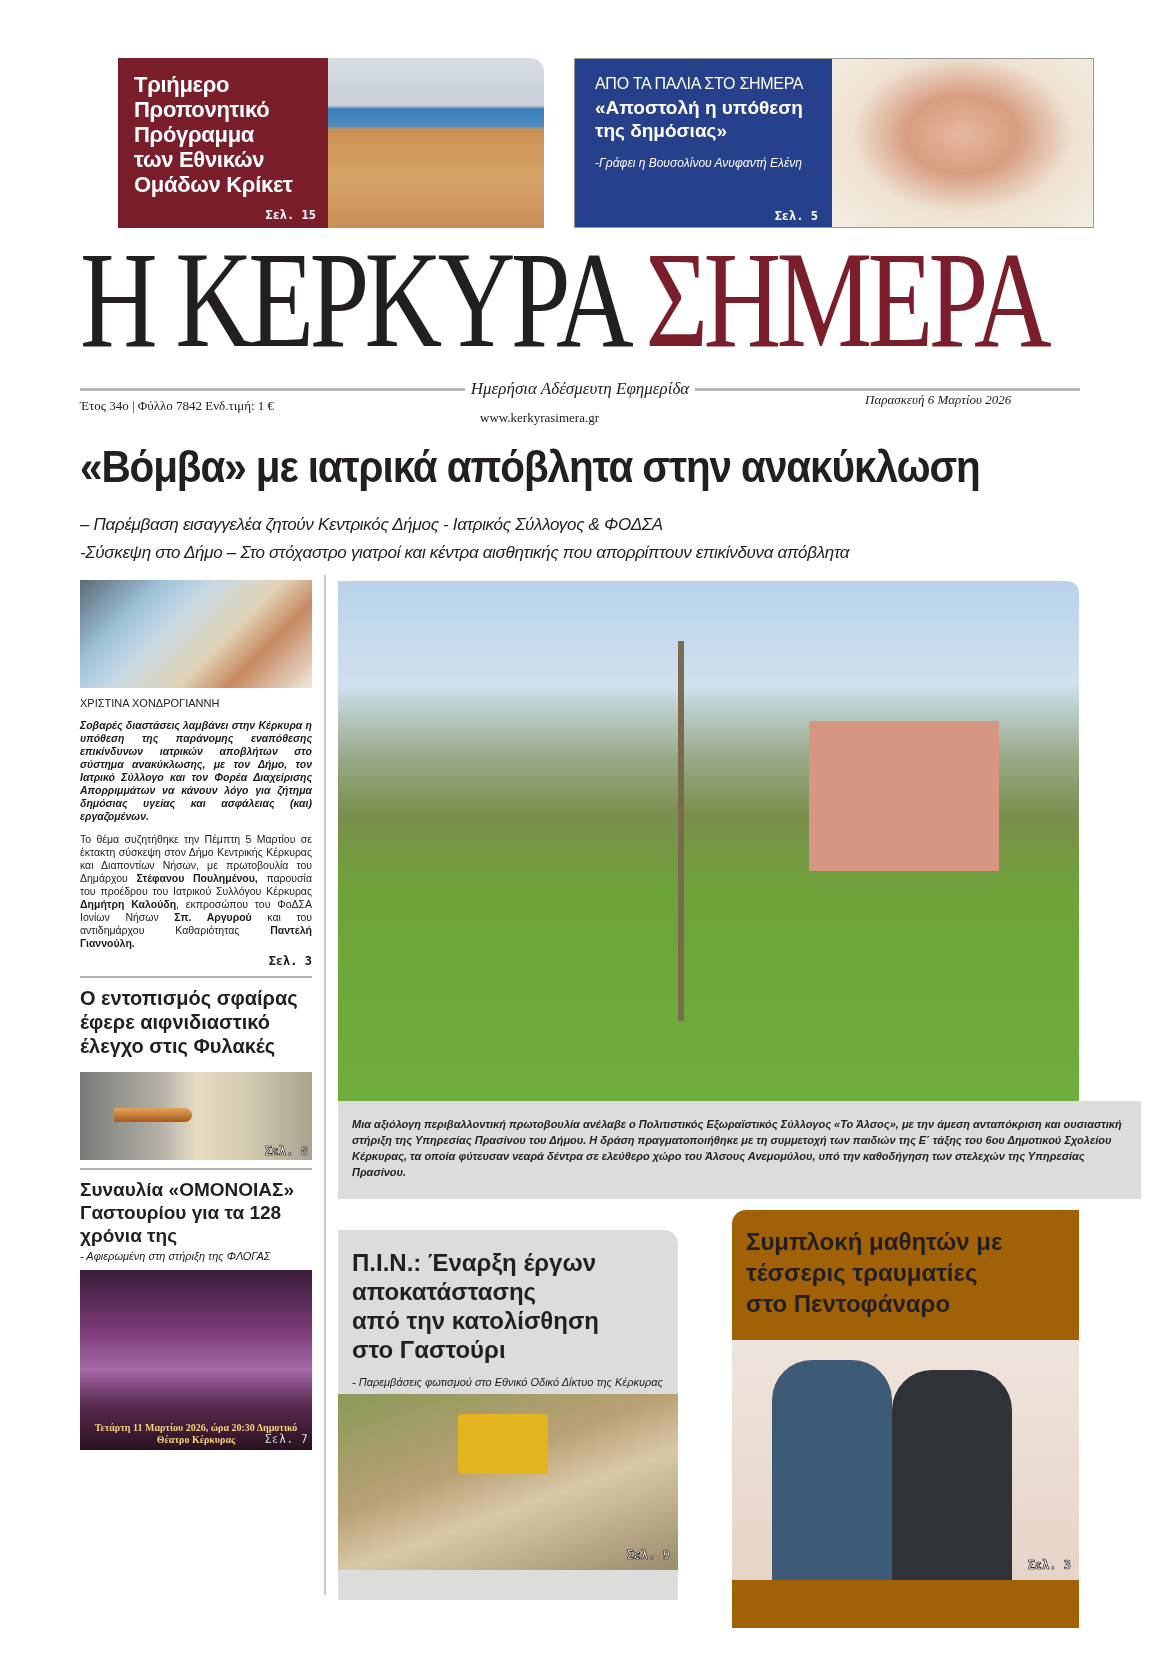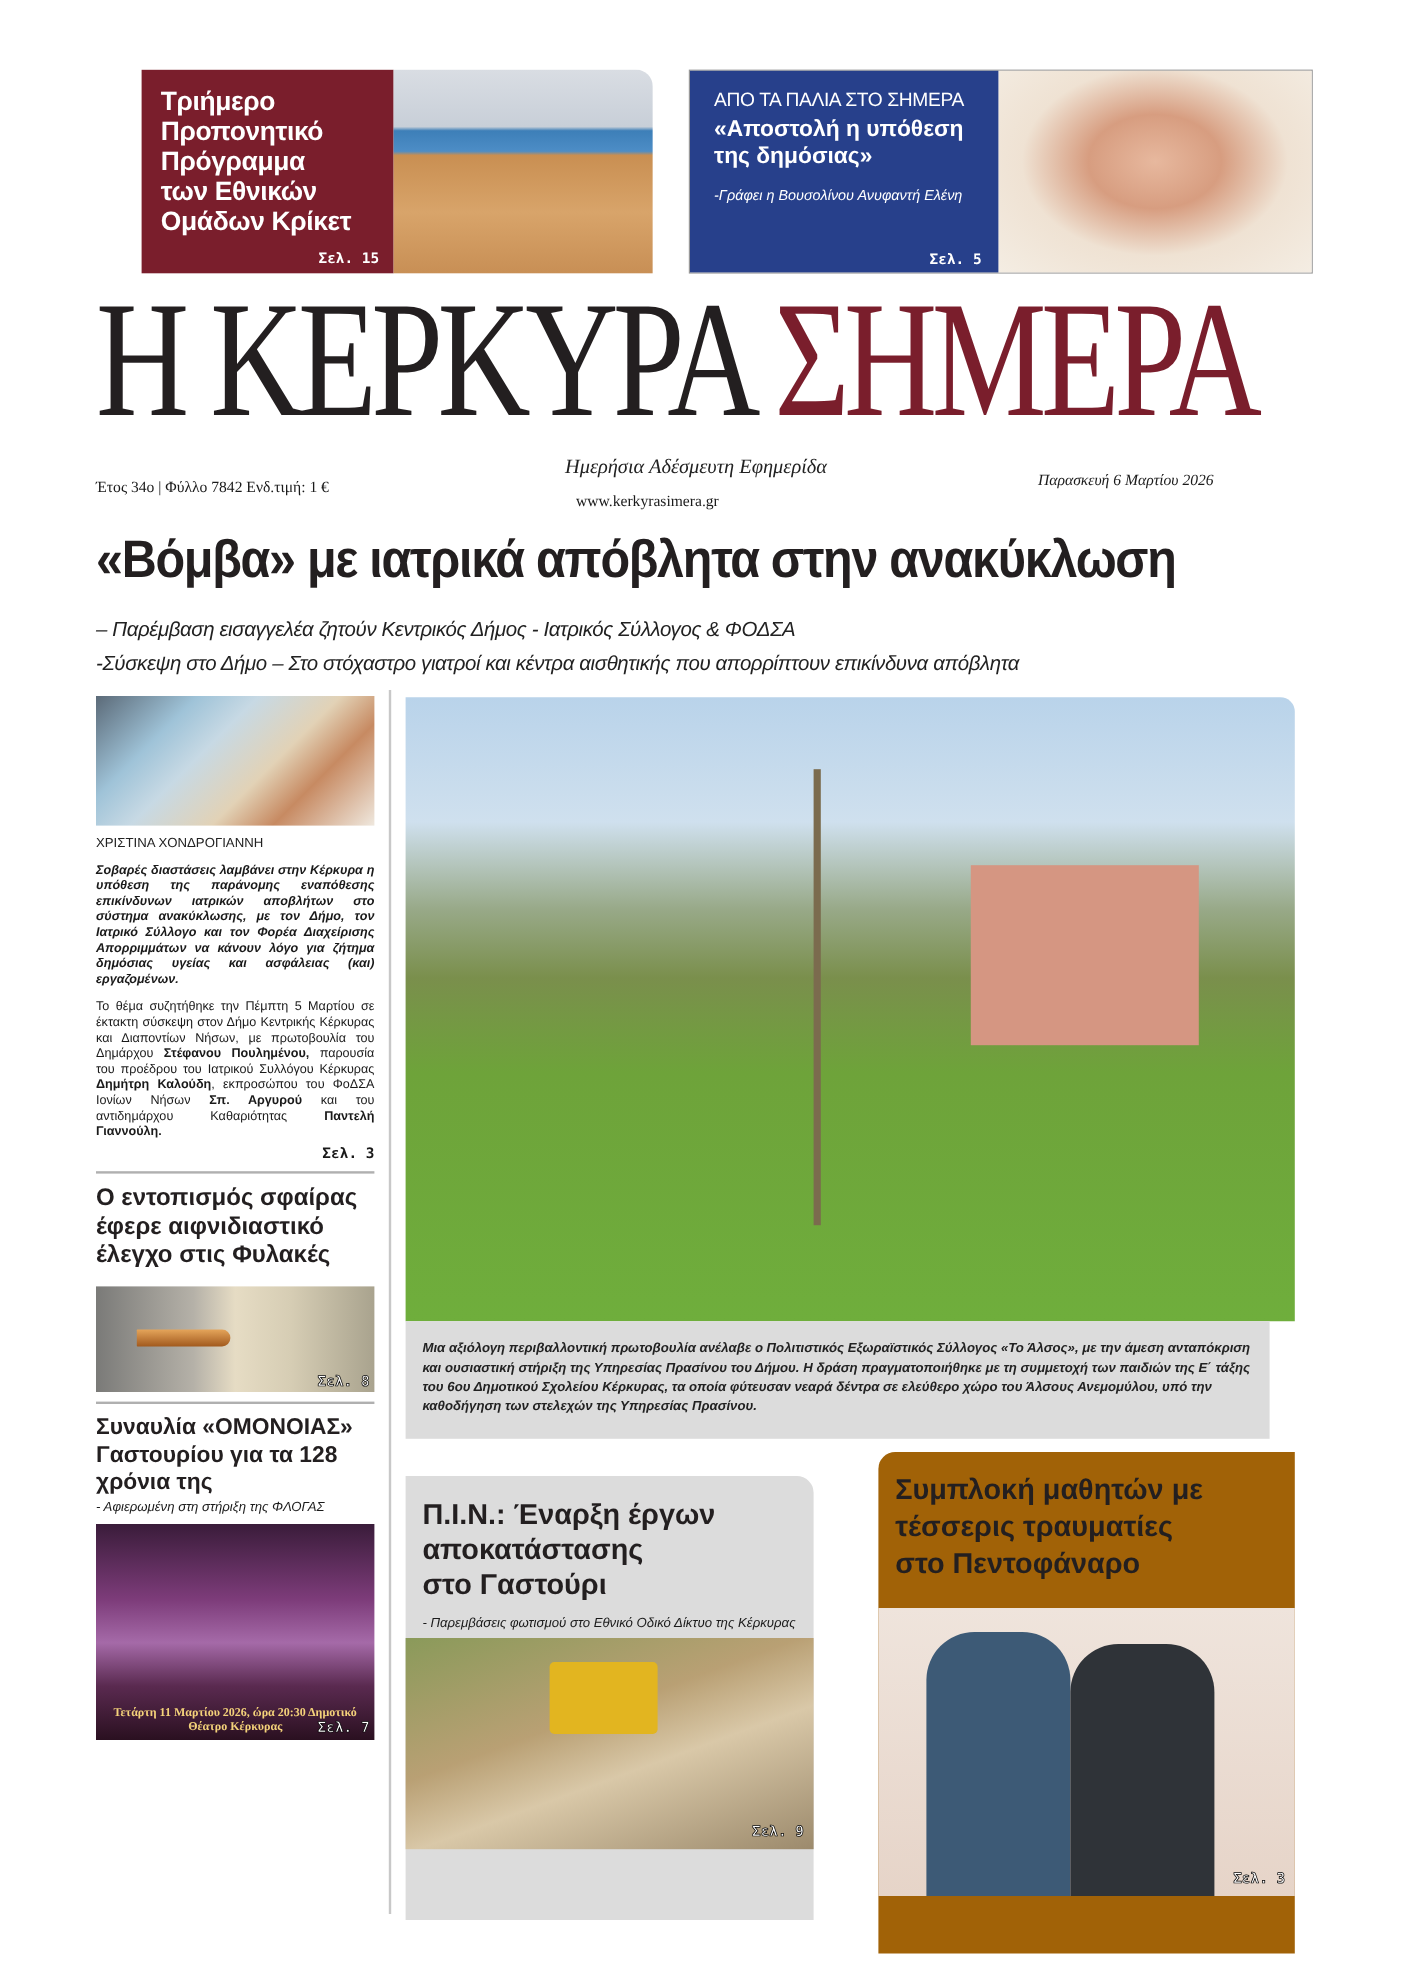--- a/index.html
+++ b/index.html
@@ -20,21 +20,21 @@
   .teaser-right .kicker { font-size: 16px; font-family: "Liberation Sans", sans-serif; letter-spacing: -0.3px; }
   .teaser-right h2 { font-size: 19px; line-height: 23px; font-weight: bold; margin-top: 3px; }
   .teaser-right .byline { font-size: 12px; font-style: italic; margin-top: 14px; }
   .teaser-right .page { position: absolute; right: 14px; bottom: 4px; font-size: 12px; font-family: "DejaVu Sans Mono", monospace; font-weight: bold; }
   .teaser-right .photo { flex: 1; background: radial-gradient(ellipse at 50% 45%, #e7b89e 0%, #d79d80 30%, #efe2d3 60%, #f4ede3 100%); }
 
   
   .masthead { left: 80px; top: 235px; width: 1000px; height: 130px; white-space: nowrap; }
   .mast-k { font-family: "Liberation Serif", serif; font-size: 138px; line-height: 130px; color: #231f20; letter-spacing: -6px; transform: scaleX(0.78); transform-origin: left; display: inline-block; }
   .mast-s { color: #7a1e2c; }
-  .tagline-row { left: 80px; top: 378px; width: 1000px; height: 22px; display: flex; align-items: center; flex-direction: column; }
+  .tagline-row { left: 80px; top: 378px; width: 1000px; height: 22px; display: flex; align-items: center; }
   .tagline-row .rule { flex: 1; height: 3px; background: #b7b7b7; }
   .tagline-row .tag { font-family: "Liberation Serif", serif; font-style: italic; font-size: 17px; padding: 0 6px; color: #222; }
 
   .meta-left { left: 80px; top: 398px; font-family: "Liberation Serif", serif; font-size: 13px; }
   .meta-url { left: 480px; top: 410px; font-family: "Liberation Serif", serif; font-size: 13px; }
   .meta-date { left: 865px; top: 392px; font-family: "Liberation Serif", serif; font-style: italic; font-size: 13px; }
 
   
   .headline { left: 80px; top: 442px; width: 1000px; font-family: "Liberation Sans", sans-serif; font-weight: bold; font-size: 44px; letter-spacing: -1.2px; transform: scaleX(0.92); transform-origin: left; color: #231f20; }
   .sub1 { left: 80px; top: 515px; font-size: 17px; font-style: italic; color: #222; letter-spacing: -0.3px; }
@@ -60,21 +60,21 @@
   .img-concert .pr { position: absolute; right: 4px; bottom: 4px; font-size: 12px; font-weight: bold; color: #fff; -webkit-text-stroke: 0.6px #000; font-family: "DejaVu Sans Mono", monospace; }
 
   
   .vsep { left: 324px; top: 575px; width: 2px; height: 1020px; background: #c8c8c8; }
 
   
   .mainphoto { left: 338px; top: 581px; width: 741px; height: 520px; background:
       linear-gradient(180deg, #b9d3ea 0%, #cfe0ee 20%, #98a988 34%, #7a8f4c 45%, #6ea33a 60%, #6fae3c 100%); border-top-right-radius: 12px; position: relative; overflow: hidden; }
   .mainphoto .building { position: absolute; right: 80px; top: 140px; width: 190px; height: 150px; background: #d59682; }
   .mainphoto .tree { position: absolute; left: 340px; top: 60px; width: 6px; height: 380px; background: #7b6b4e; }
-  .caption-box { left: 338px; top: 1101px; width: 720px; height: 98px; background: #dcdcdc; padding: 15px 14px; font-size: 11px; line-height: 16px; font-style: italic; font-weight: bold; color: #222; }
+  .caption-box { left: 338px; top: 1101px; width: 803px; height: 98px; background: #dcdcdc; padding: 15px 14px; font-size: 11px; line-height: 16px; font-style: italic; font-weight: bold; color: #222; }
 
   
   .story-mid { left: 338px; top: 1230px; width: 340px; height: 370px; background: #dcdcdc; border-top-right-radius: 14px; }
   .story-mid h3 { font-size: 24px; line-height: 29px; font-weight: bold; padding: 18px 14px 0 14px; color: #231f20; }
   .story-mid .sub { font-size: 11px; font-style: italic; padding: 12px 14px 6px 14px; }
   .story-mid .img { margin-left: 0; width: 340px; height: 176px; position: relative; background: linear-gradient(160deg,#8a9a5a 0%, #b9a074 40%, #d9c8a8 60%, #9c8a6c 100%); }
   .story-mid .img .digger { position: absolute; left: 120px; top: 20px; width: 90px; height: 60px; background: #e2b520; border-radius: 4px; }
   .story-mid .img .pr { position: absolute; right: 8px; bottom: 8px; font-size: 12px; font-weight: bold; color: #fff; -webkit-text-stroke: 0.6px #000; font-family: "DejaVu Sans Mono", monospace; }
 
   
@@ -159,20 +159,21 @@
 <div class="abs mainphoto">
   <div class="building"></div>
   <div class="tree"></div>
 </div>
 <div class="abs caption-box">Μια αξιόλογη περιβαλλοντική πρωτοβουλία ανέλαβε ο Πολιτιστικός Εξωραϊστικός Σύλλογος «Το Άλσος», με την άμεση ανταπόκριση και ουσιαστική στήριξη της Υπηρεσίας Πρασίνου του Δήμου. Η δράση πραγματοποιήθηκε με τη συμμετοχή των παιδιών της Ε΄ τάξης του 6ου Δημοτικού Σχολείου Κέρκυρας, τα οποία φύτευσαν νεαρά δέντρα σε ελεύθερο χώρο του Άλσους Ανεμομύλου, υπό την καθοδήγηση των στελεχών της Υπηρεσίας Πρασίνου.</div>
 
 <div class="abs story-mid">
   <h3>
     <div>Π.Ι.Ν.: Έναρξη  έργων</div>
     <div>αποκατάστασης</div>
+    <div>από την κατολίσθηση</div>
     <div>στο Γαστούρι</div>
   </h3>
   <div class="sub">- Παρεμβάσεις φωτισμού στο Εθνικό Οδικό Δίκτυο της Κέρκυρας</div>
   <div class="img">
     <div class="digger"></div>
     <span class="pr">Σελ. 9</span>
   </div>
 </div>
 
 <div class="abs story-right">

